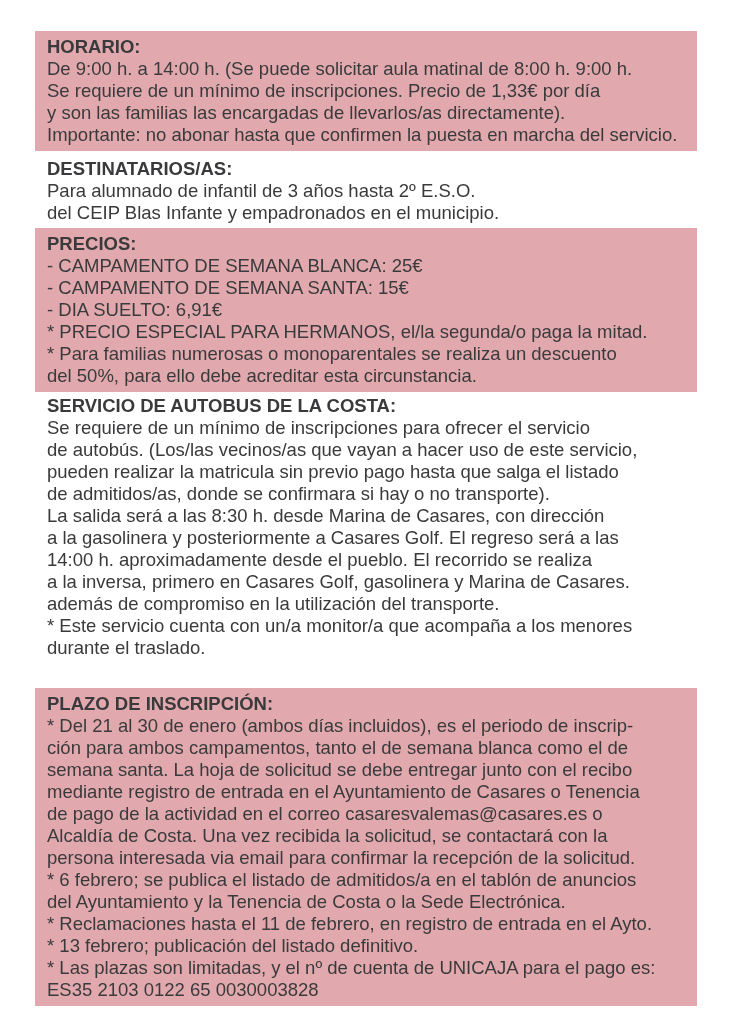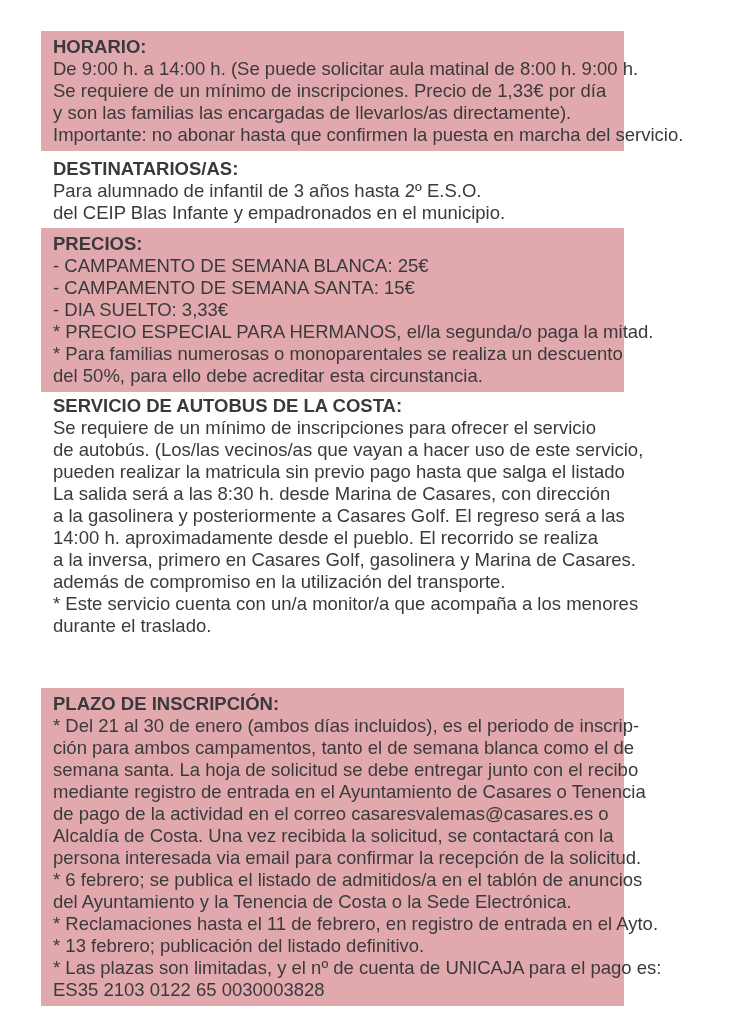--- a/index.html
+++ b/index.html
@@ -14,22 +14,22 @@
     width: 734px;
     height: 1030px;
     background: #ffffff;
     overflow: hidden;
     color: #3a3a3c;
     font-size: 18.5px;
     line-height: 22px;
   }
   .block {
     position: absolute;
-    left: 41px;
-    width: 583px;
+    left: 35px;
+    width: 662px;
   }
   .block.pink {
     background: #e1a9ad;
     padding: 5px 12px;
   }
   .block.white {
     background: transparent;
     padding: 0 12px;
   }
   .heading {
@@ -62,31 +62,32 @@
   <section class="block white" id="sec-destinatarios">
     <div class="heading">DESTINATARIOS/AS:</div>
     <div class="line">Para alumnado de infantil de 3 años hasta 2º E.S.O.</div>
     <div class="line">del CEIP Blas Infante y empadronados en el municipio.</div>
   </section>
 
   <section class="block pink" id="sec-precios">
     <div class="heading">PRECIOS:</div>
     <div class="line">- CAMPAMENTO DE SEMANA BLANCA: 25€</div>
     <div class="line">- CAMPAMENTO DE SEMANA SANTA: 15€</div>
-    <div class="line">- DIA SUELTO: 3,33€</div>
+    <div class="line">- DIA SUELTO: 6,91€</div>
     <div class="line">* PRECIO ESPECIAL PARA HERMANOS, el/la segunda/o paga la mitad.</div>
     <div class="line">* Para familias numerosas o monoparentales se realiza un descuento</div>
     <div class="line">del 50%, para ello debe acreditar esta circunstancia.</div>
   </section>
 
   <section class="block white" id="sec-autobus">
     <div class="heading">SERVICIO DE AUTOBUS DE LA COSTA:</div>
     <div class="line">Se requiere de un mínimo de inscripciones para ofrecer el servicio</div>
     <div class="line">de autobús. (Los/las vecinos/as que vayan a hacer uso de este servicio,</div>
     <div class="line">pueden realizar la matricula sin previo pago hasta que salga el listado</div>
+    <div class="line">de admitidos/as, donde se confirmara si hay o no transporte).</div>
     <div class="line">La salida será a las 8:30 h. desde Marina de Casares, con dirección</div>
     <div class="line">a la gasolinera y posteriormente a Casares Golf. El regreso será a las</div>
     <div class="line">14:00 h. aproximadamente desde el pueblo. El recorrido se realiza</div>
     <div class="line">a la inversa, primero en Casares Golf, gasolinera y Marina de Casares.</div>
     <div class="line">además de compromiso en la utilización del transporte.</div>
     <div class="line">* Este servicio cuenta con un/a monitor/a que acompaña a los menores</div>
     <div class="line">durante el traslado.</div>
   </section>
 
   <section class="block pink" id="sec-plazo">

